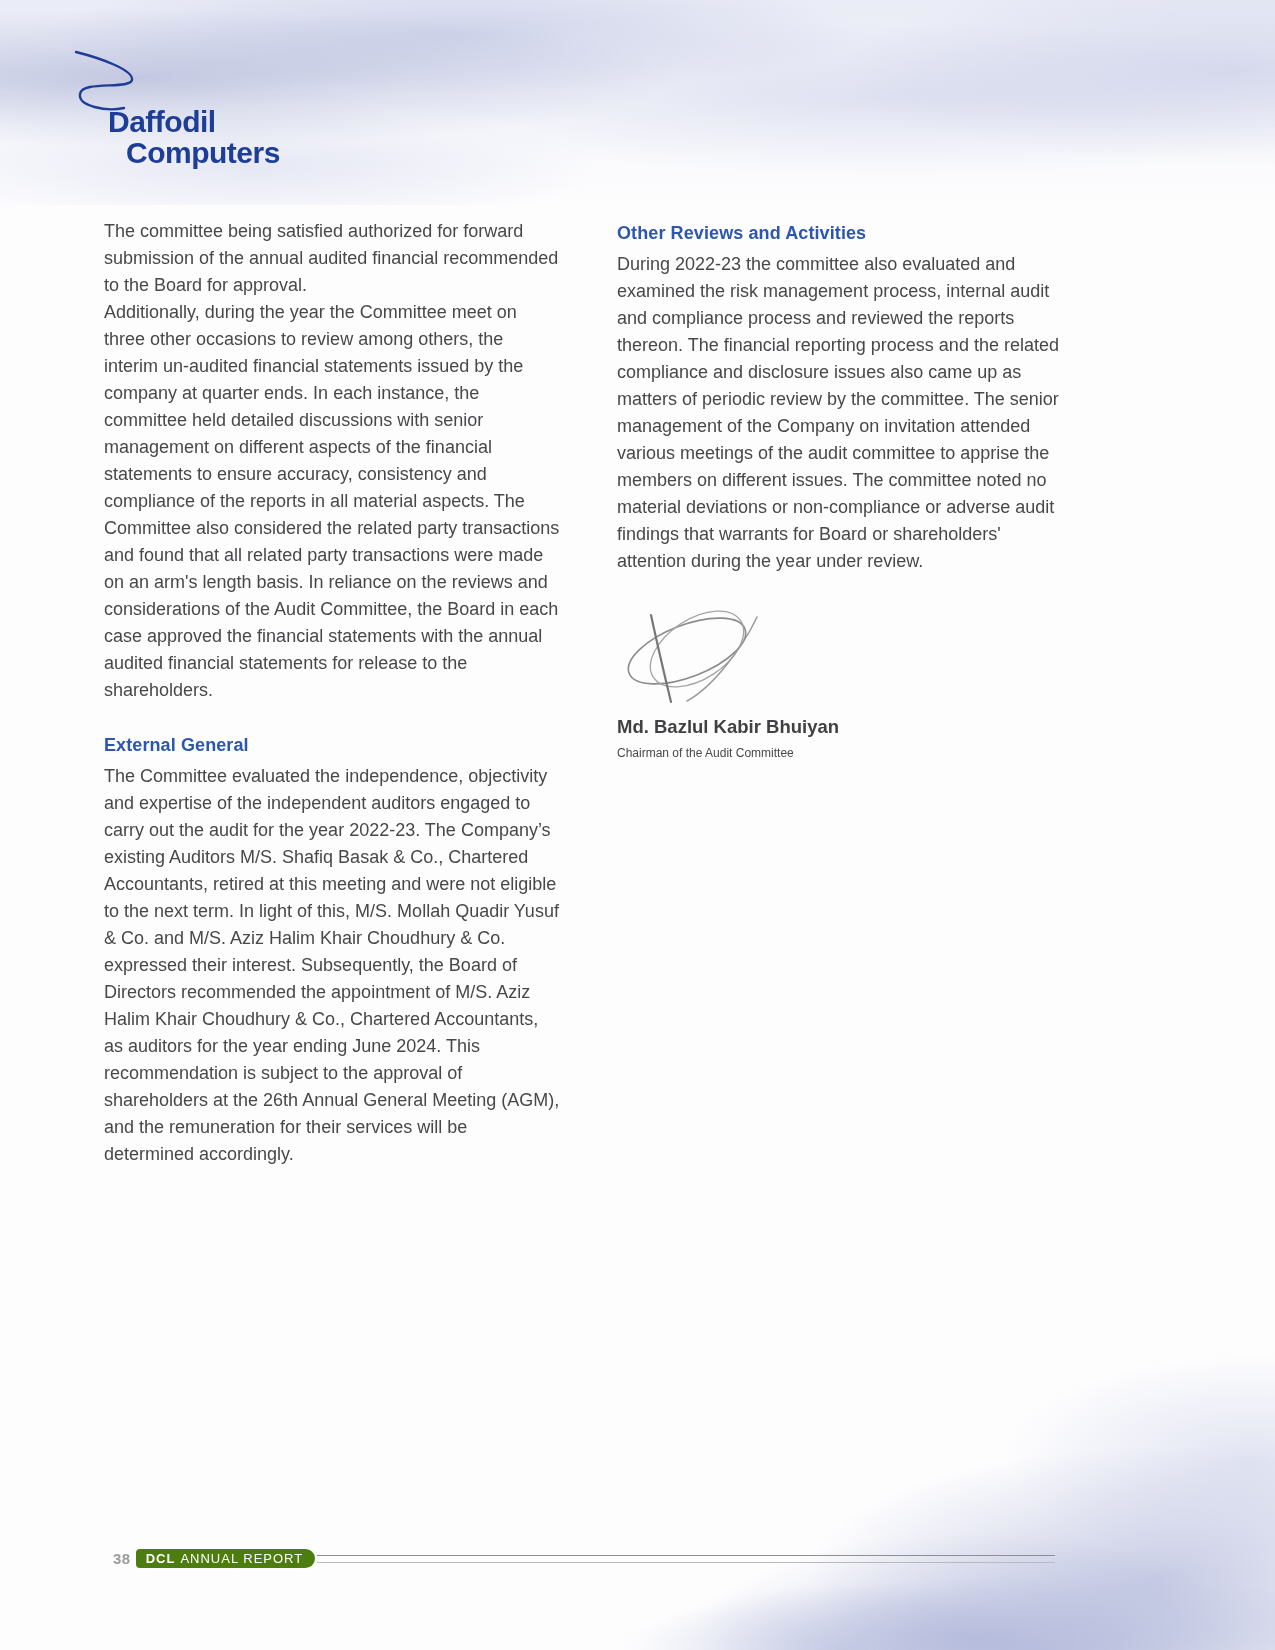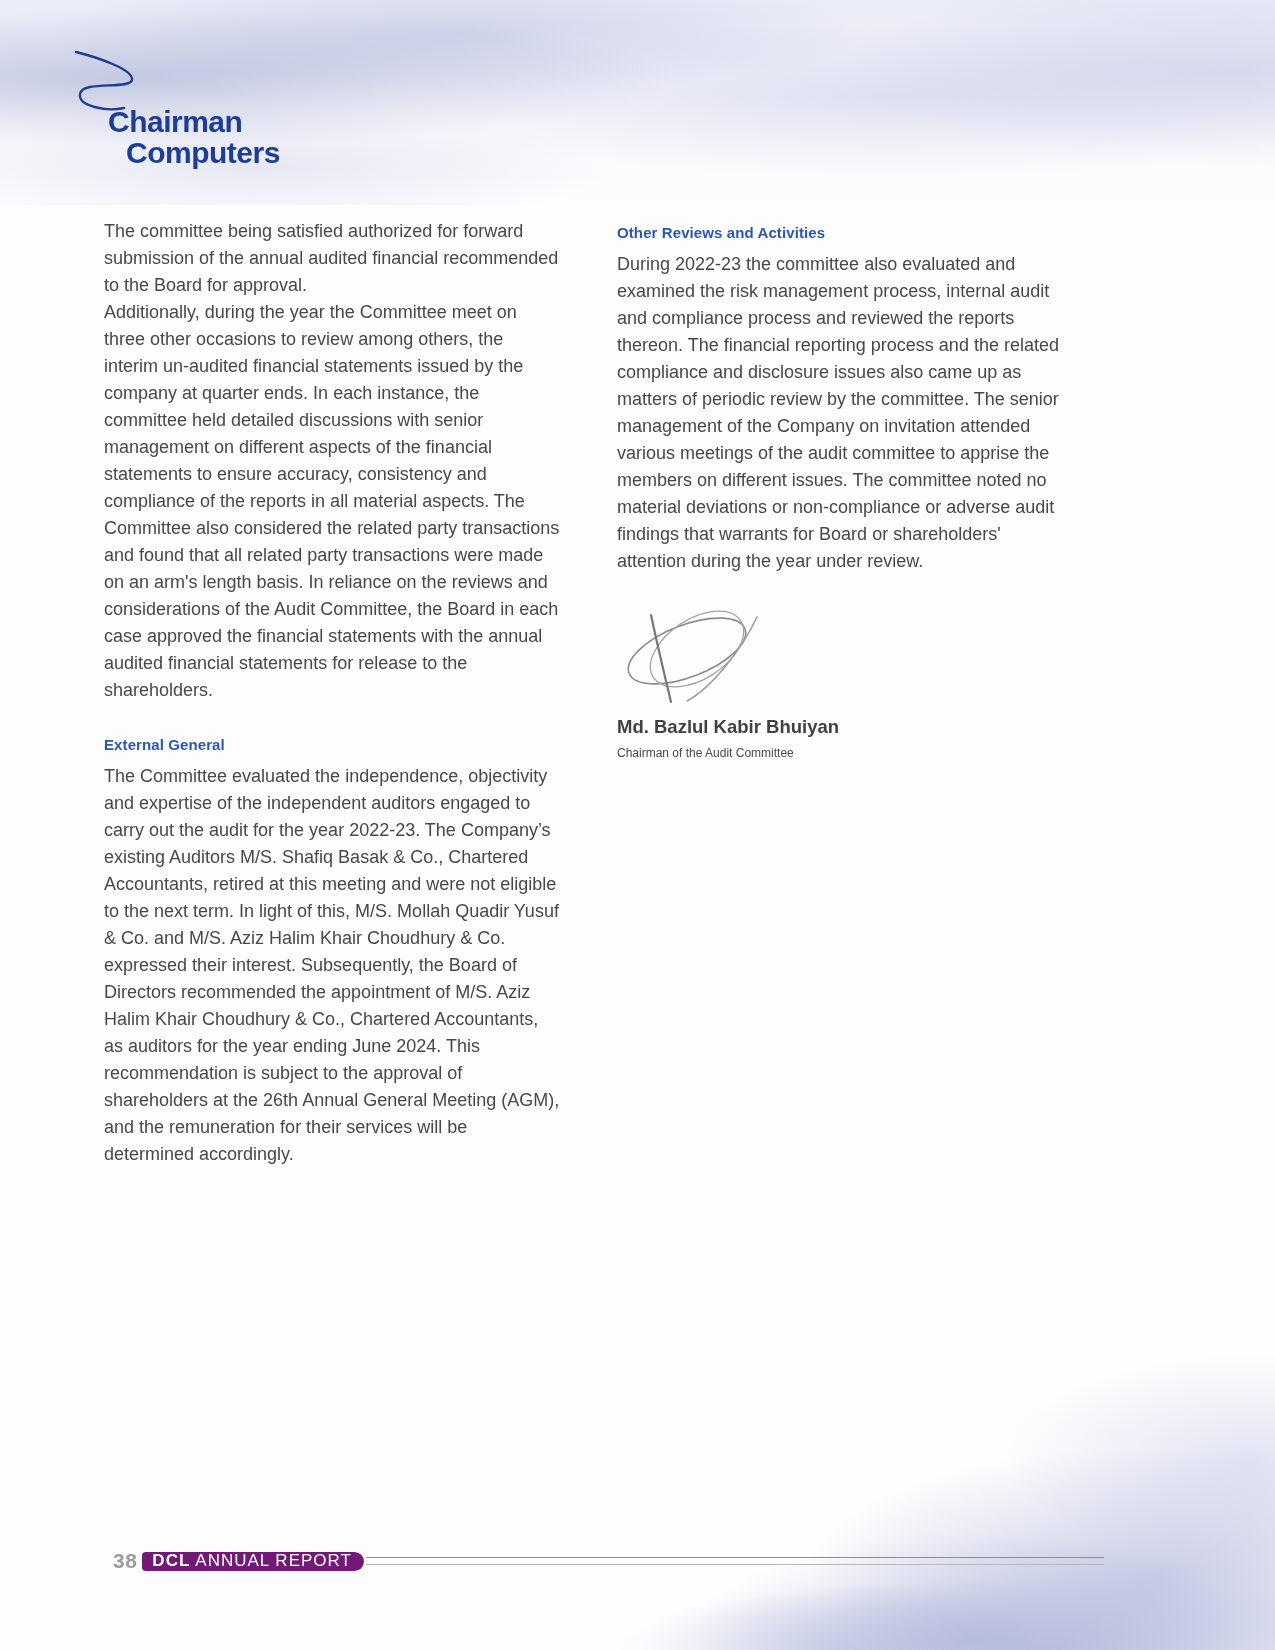--- a/index.html
+++ b/index.html
@@ -35,56 +35,56 @@
     position:absolute; left:108px; top:106px;
     color:#1e3d96; font-weight:700; font-size:30px; line-height:31px; letter-spacing:-0.5px;
   }
   .logo-text .l2{ margin-left:18px; }
   
   .col{ position:absolute; top:218px; width:456px; font-size:18px; line-height:27px; }
   .col-left{ left:104px; }
   .col-right{ left:617px; }
   .col p{ margin:0; }
   h3.sec{
-    color:#2b57ac; font-size:15px; line-height:30px; font-weight:700;
+    color:#2b57ac; font-size:18px; line-height:30px; font-weight:700;
     margin:26px 0 3px 0; letter-spacing:0.1px;
   }
   h3.sec.first{ margin-top:0; }
   .signoff{ margin-top:56px !important; }
   .signature-svg{ display:block; margin-top:28px; margin-left:-2px; }
   .sig-name{ font-weight:700; font-size:18.5px; color:#414143; margin-top:6px !important; }
   .sig-title{ font-size:12px; }
   
   .footer{ position:absolute; left:113px; top:1549px; display:flex; align-items:center; width:970px; }
-  .page-num{ color:#9b9b9d; font-weight:700; font-size:21px; letter-spacing:0.5px; }
+  .page-num{ color:#9b9b9d; font-weight:700; font-size:15px; letter-spacing:0.5px; }
   .badge{
-    margin-left:5px; background:#701a75; color:#ffffff; border-radius:5px 12px 12px 5px;
+    margin-left:5px; background:#4d7c0f; color:#ffffff; border-radius:5px 12px 12px 5px;
     height:18px; display:flex; align-items:center; padding:0 12px 1px 10px;
-    font-size:17px; letter-spacing:1px; white-space:nowrap;
+    font-size:13px; letter-spacing:1px; white-space:nowrap;
   }
   .badge .brand{ font-weight:700; }
   .badge .label{ margin-left:5px; font-weight:400;text-align:center; }
   .rule{
     flex:0 0 auto; width:738px; height:6px; margin-left:2px;
     border-top:1.5px solid #8f8f90; border-bottom:1.5px solid #b9b9ba;
   }
 </style>
 </head>
 <body>
 
 <div class="page">
 
   <div class="wash-top"></div>
   <div class="wash-bottom"></div>
 
   <svg class="logo-swoosh" width="72" height="78" viewBox="0 0 72 78">
     <path d="M4,8 C28,14 62,26 60,36 C58,46 10,36 8,50 C6,62 34,68 52,64" fill="none" stroke="#1e3d96" stroke-width="2.4" stroke-linecap="round"></path>
   </svg>
   <div class="logo-text">
-    <div class="l1">Chairman</div>
+    <div class="l1">Daffodil</div>
     <div class="l2">Computers</div>
   </div>
 
   <div class="col col-left">
     <p>The committee being satisfied authorized for forward submission of the annual audited financial recommended to the Board for approval.</p>
     <p>Additionally, during the year the Committee meet on three other occasions to review among others, the interim un-audited financial statements issued by the company at quarter ends. In each instance, the committee held detailed discussions with senior management on different aspects of the financial statements to ensure accuracy, consistency and compliance of the reports in all material aspects. The Committee also considered the related party transactions and found that all related party transactions were made on an arm's length basis. In reliance on the reviews and considerations of the Audit Committee, the Board in each case approved the financial statements with the annual audited financial statements for release to the shareholders.</p>
     <h3 class="sec">External General</h3>
     <p>The Committee evaluated the independence, objectivity and expertise of the independent auditors engaged to carry out the audit for the year 2022-23. The Company’s existing Auditors M/S. Shafiq Basak &amp; Co., Chartered Accountants, retired at this meeting and were not eligible to the next term. In light of this, M/S. Mollah Quadir Yusuf &amp; Co. and M/S. Aziz Halim Khair Choudhury &amp; Co. expressed their interest. Subsequently, the Board of Directors recommended the appointment of M/S. Aziz Halim Khair Choudhury &amp; Co., Chartered Accountants, as auditors for the year ending June 2024. This recommendation is subject to the approval of shareholders at the 26th Annual General Meeting (AGM), and the remuneration for their services will be determined accordingly.</p>
   </div>
 

